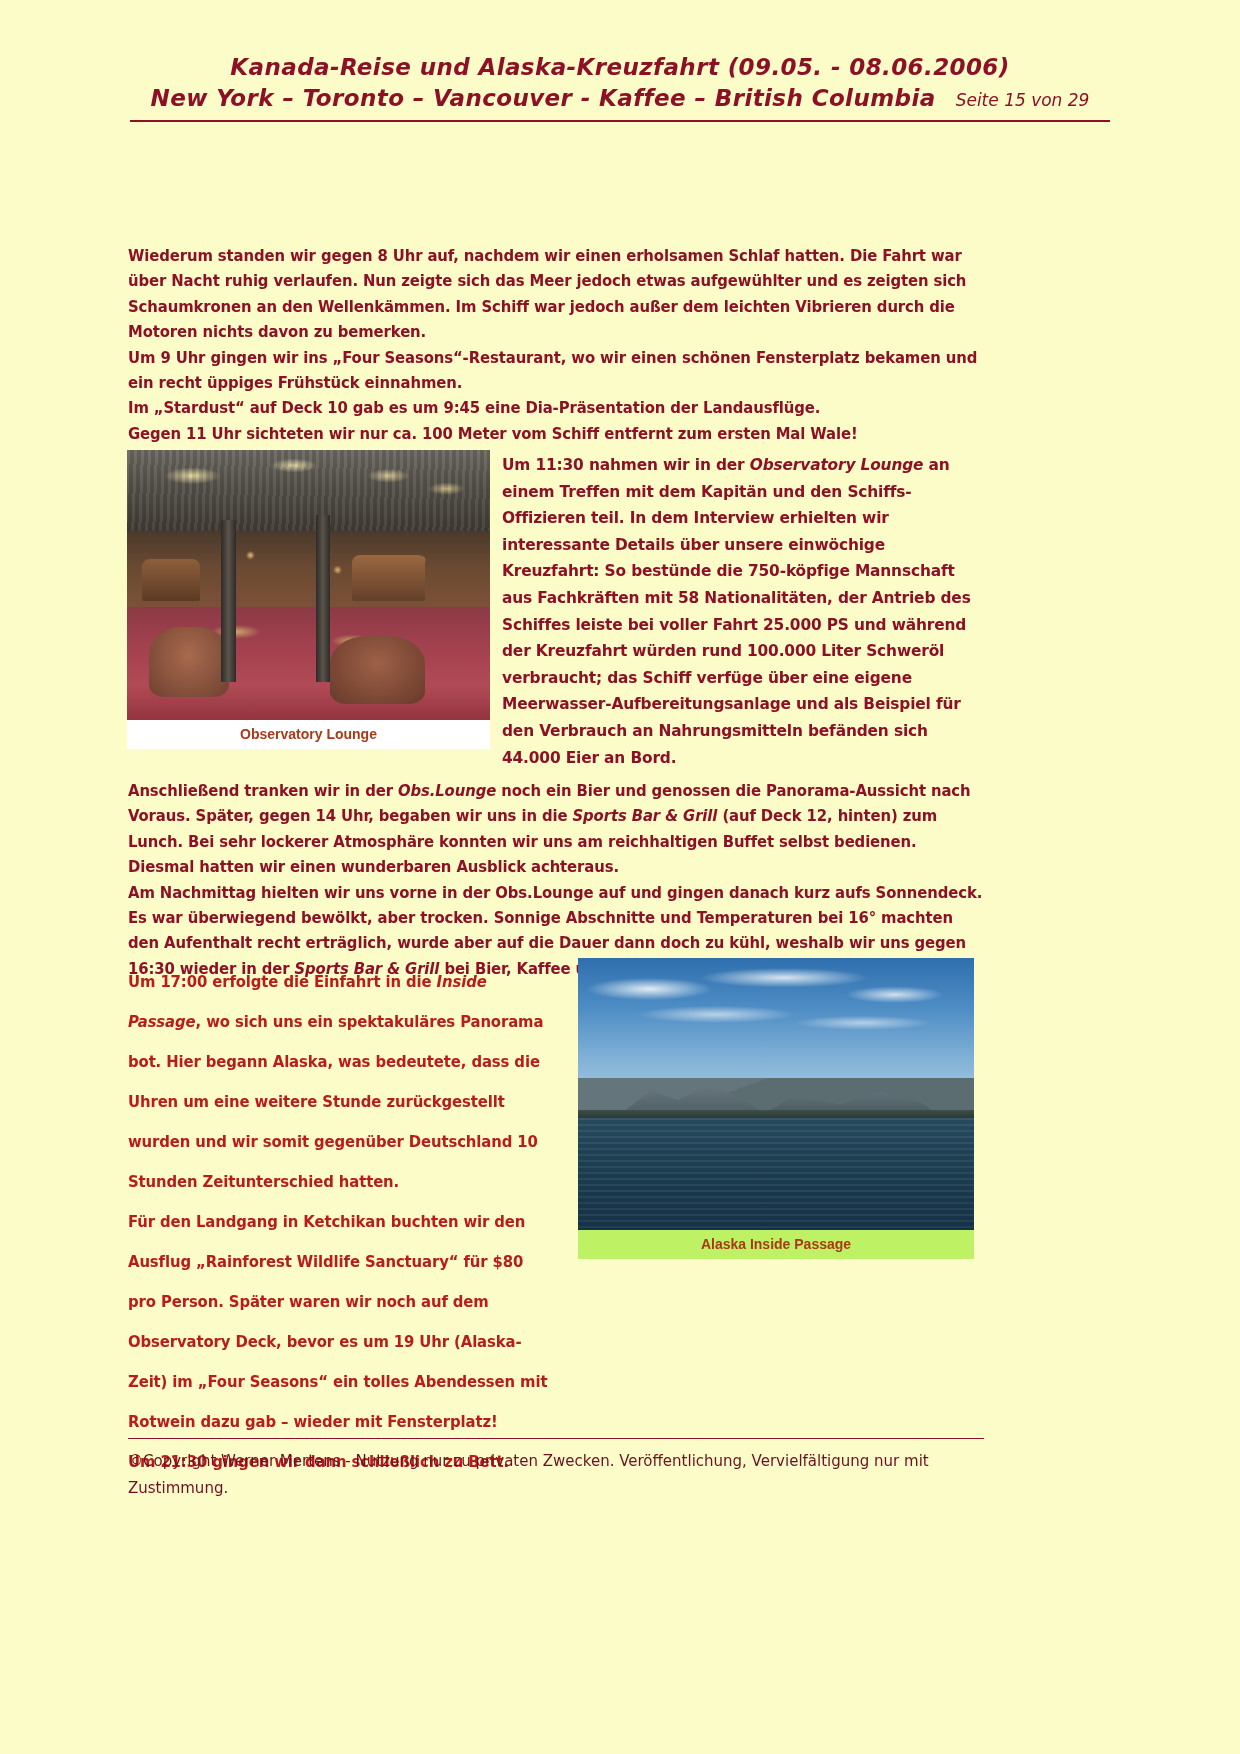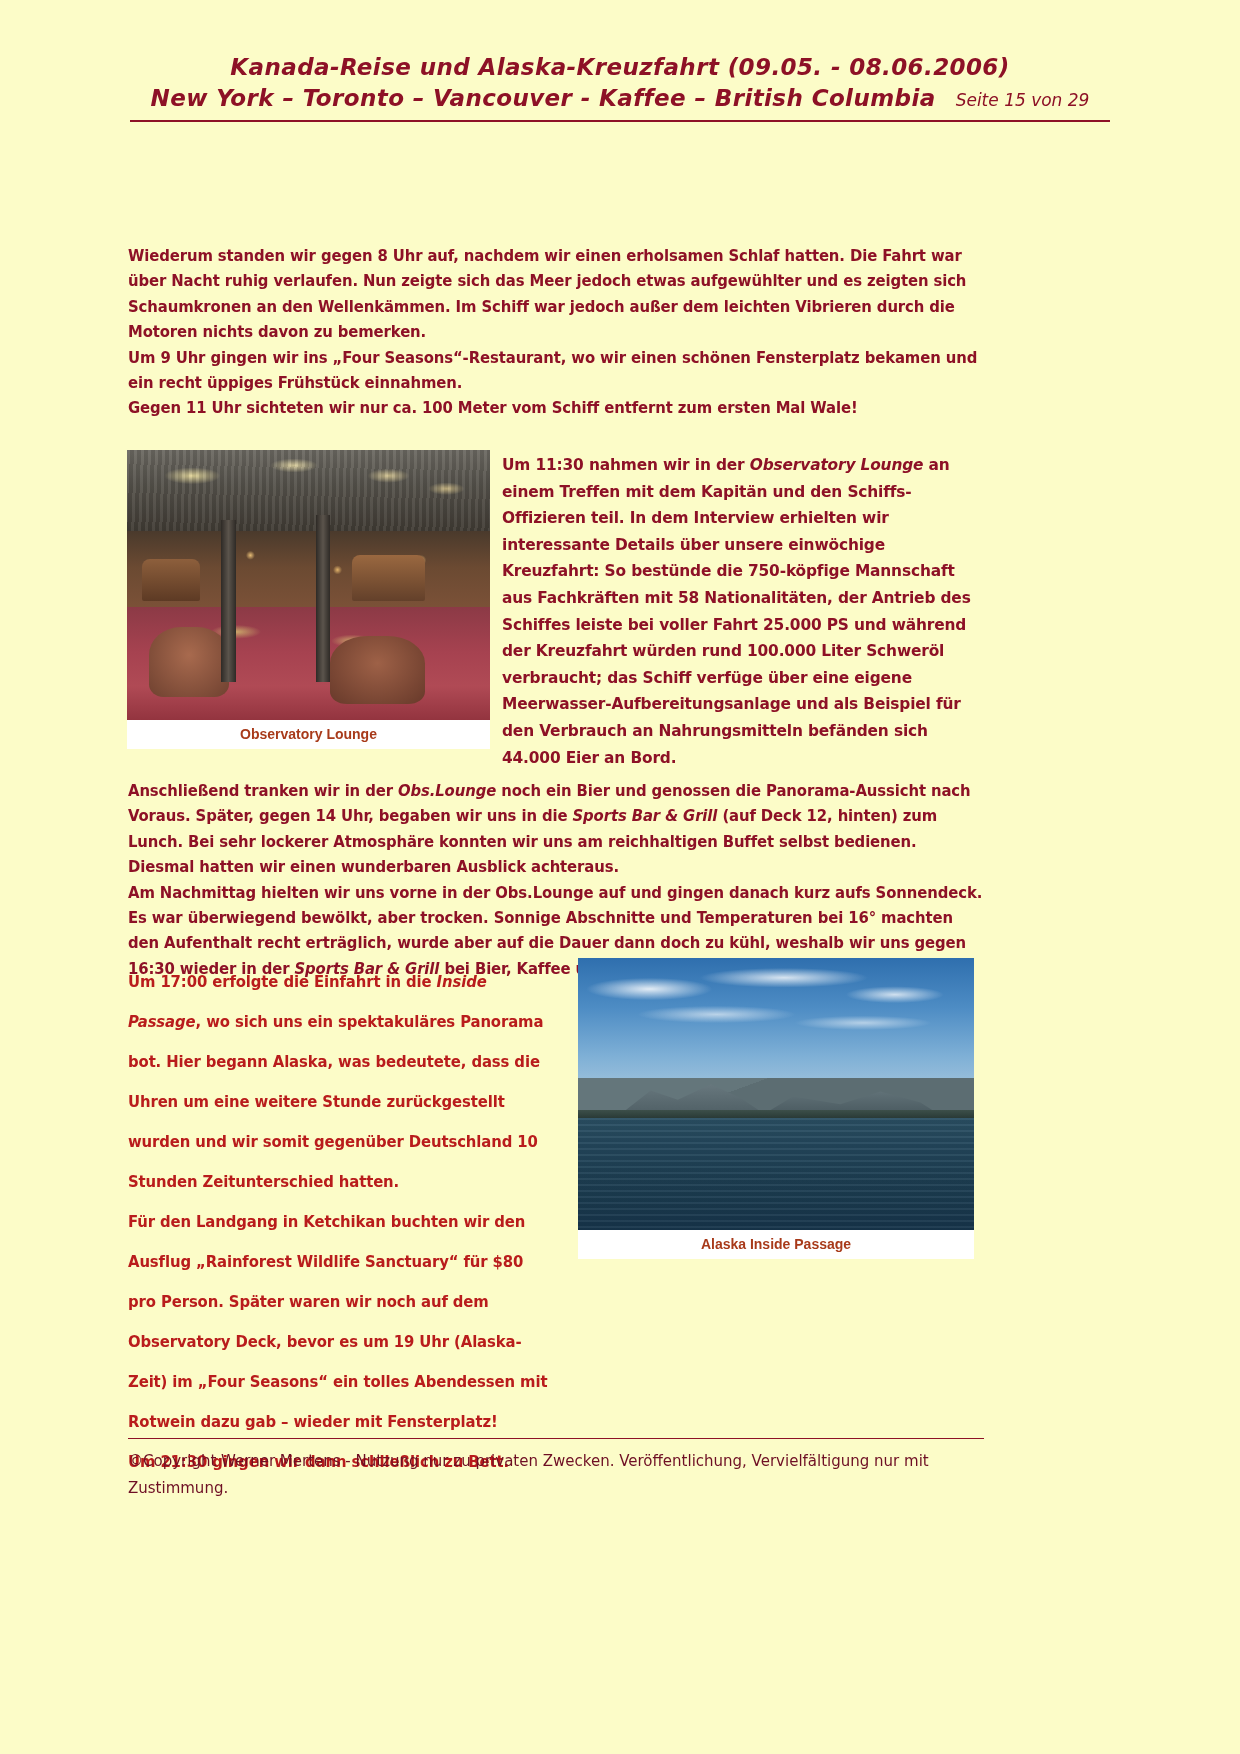--- a/index.html
+++ b/index.html
@@ -240,21 +240,21 @@
   }
   .fig2 .photo {
     width: 396px;
     height: 272px;
     position: relative;
     overflow: hidden;
     background: #1d3b52;
   }
   .fig2 .caption {
     width: 396px;
-    background: #ffffff;
+    background: #bef264;
     text-align: center;
     font-family: "Liberation Sans", sans-serif;
     font-weight: bold;
     font-size: 14px;
     line-height: 22px;
     color: #a83a1a;
     padding: 3px 0 4px 0;
     box-sizing: border-box;
   }
   .sky {
@@ -331,20 +331,21 @@
     <div class="header-line2-wrap">
       <span class="header-line2">New York – Toronto – Vancouver - Kaffee – British Columbia</span><span class="page-no">Seite 15 von 29</span>
     </div>
   </div>
   <div class="header-rule"></div>
 
 
   <div class="body-top">
     <p>Wiederum standen wir gegen 8 Uhr auf, nachdem wir einen erholsamen Schlaf hatten. Die Fahrt war über Nacht ruhig verlaufen. Nun zeigte sich das Meer jedoch etwas aufgewühlter und es zeigten sich Schaumkronen an den Wellenkämmen. Im Schiff war jedoch außer dem leichten Vibrieren durch die Motoren nichts davon zu bemerken.</p>
     <p>Um 9 Uhr gingen wir ins „Four Seasons“-Restaurant, wo wir einen schönen Fensterplatz bekamen und ein recht üppiges Frühstück einnahmen.</p>
+    <p>Im „Stardust“ auf Deck 10 gab es um 9:45 eine Dia-Präsentation der Landausflüge.</p>
     <p>Gegen 11 Uhr sichteten wir nur ca. 100 Meter vom Schiff entfernt zum ersten Mal Wale!</p>
   </div>
 
   <div class="fig1">
     <div class="photo">
       <div class="lounge-ceiling"></div>
       <div class="lounge-mid"></div>
       <div class="lounge-floor"></div>
       <div class="lounge-pillarL"></div>
       <div class="lounge-pillarR"></div>

